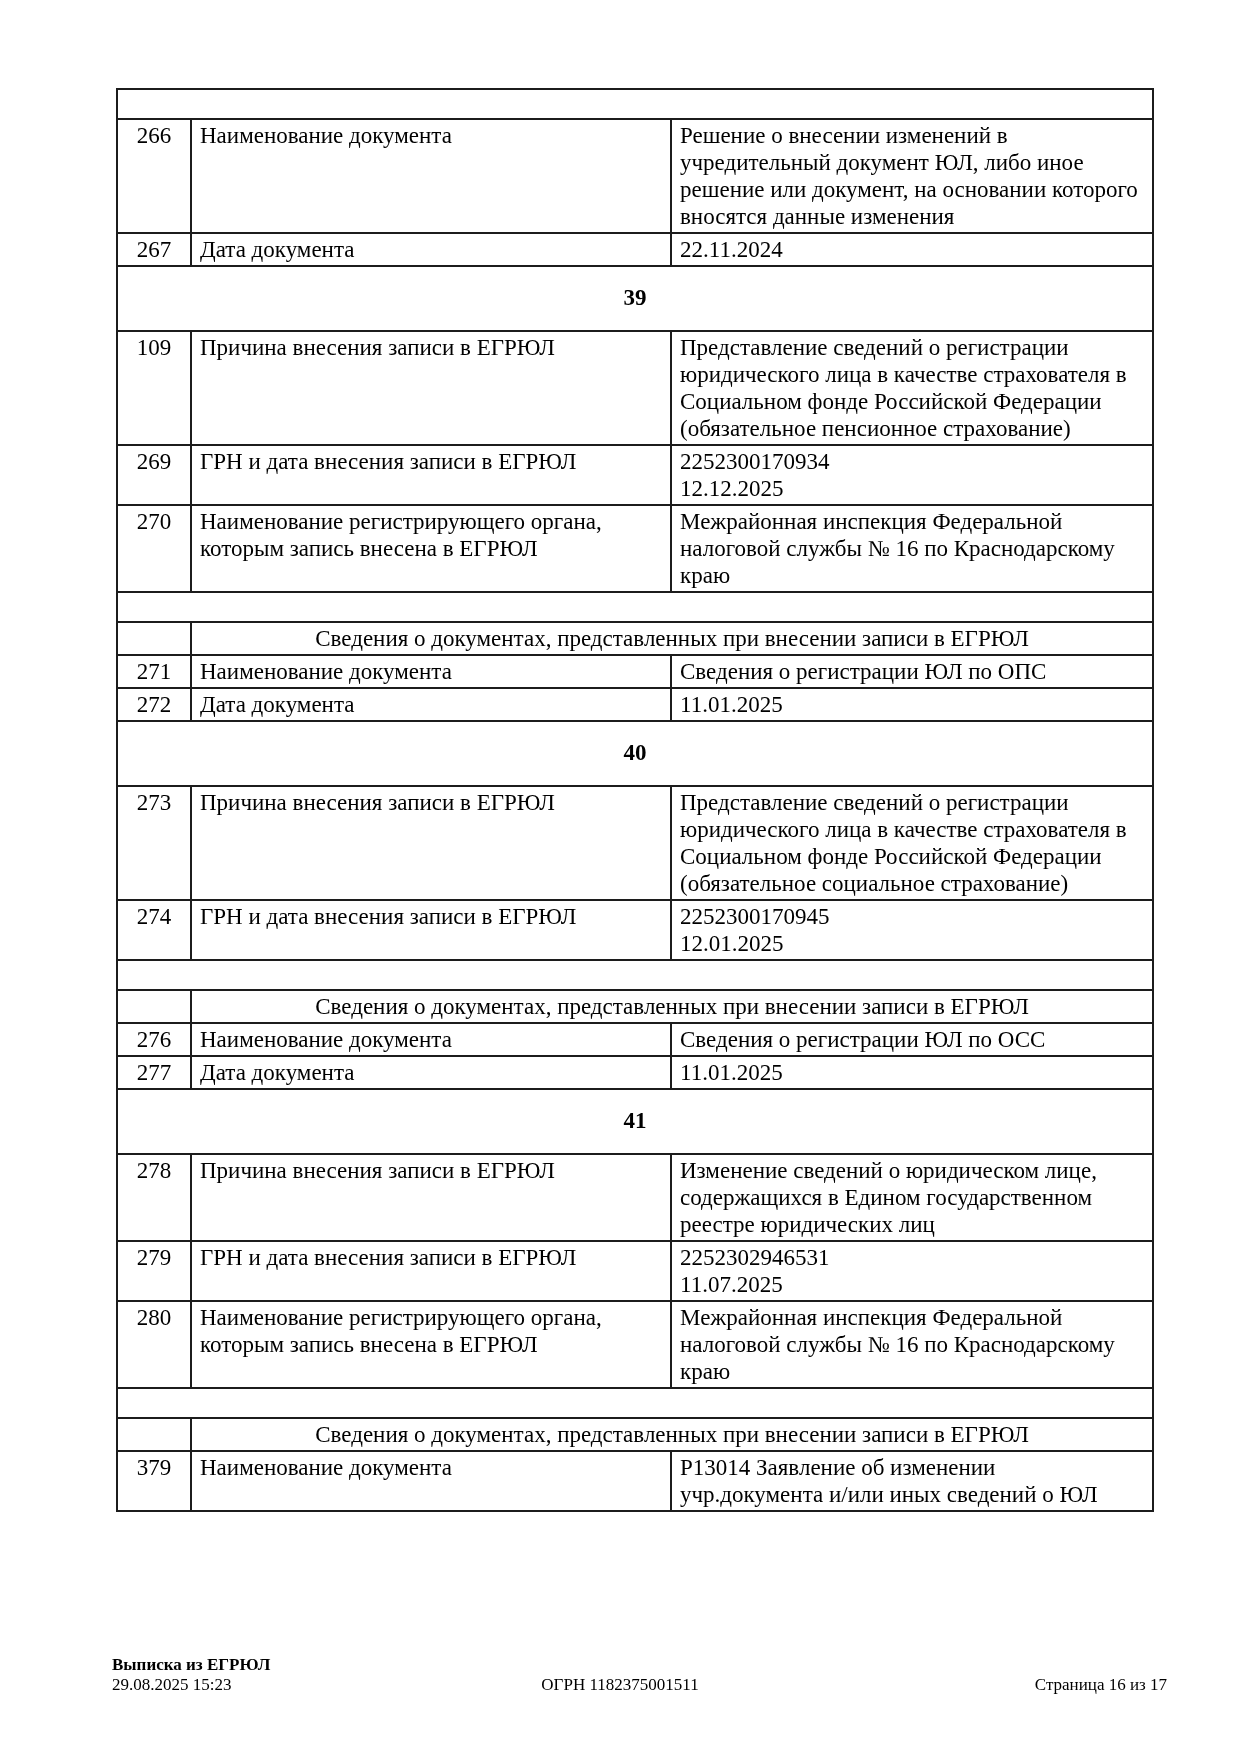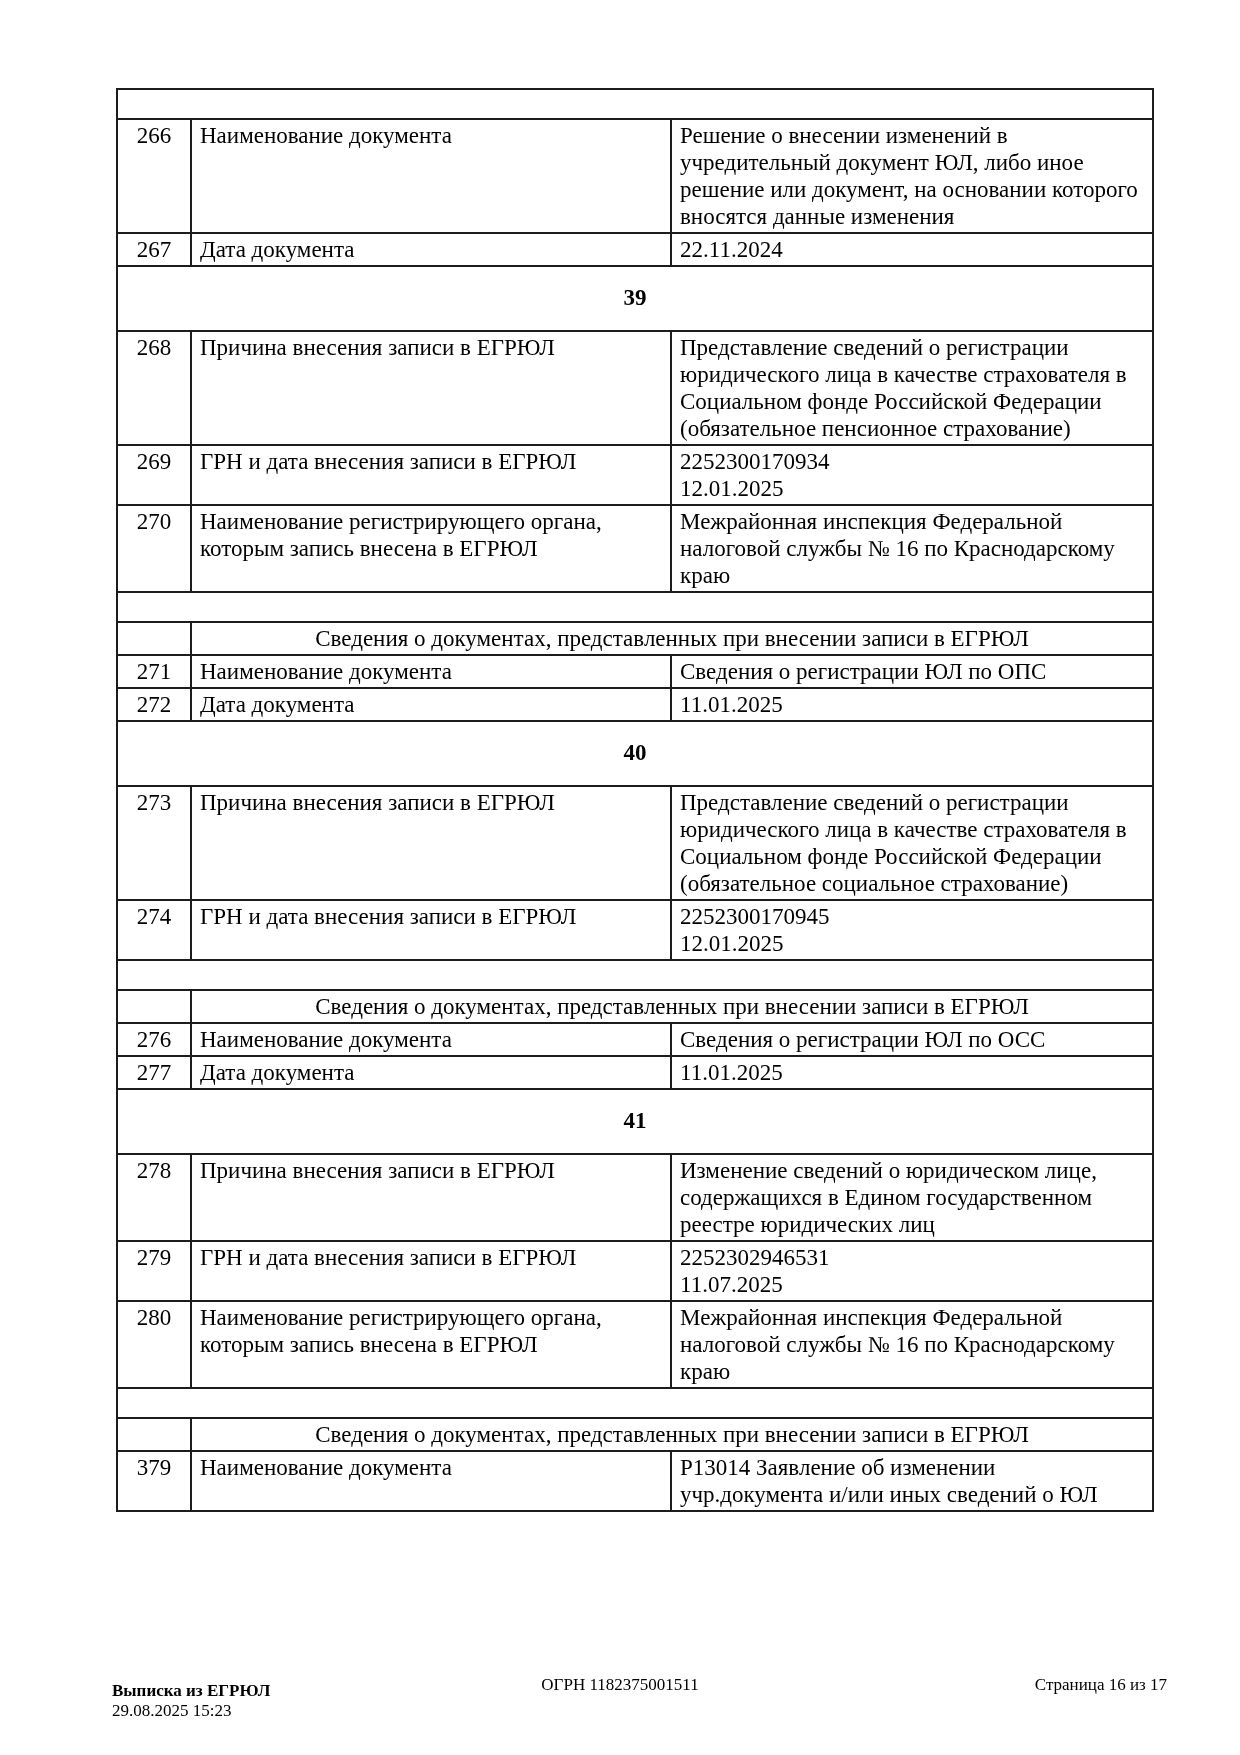--- a/index.html
+++ b/index.html
@@ -58,21 +58,20 @@
     left: 0;
     top: 1655px;
     width: 1240px;
     font-size: 17px;
     line-height: 20px;
   }
   .footer-left {
     position: absolute;
     left: 112px;
     top: 0;
-    margin-top: 26px;
   }
   .footer-left .fl1 { font-weight: bold; }
   .footer-center {
     position: absolute;
     left: 0;
     top: 20px;
     width: 1240px;
     text-align: center;
   }
   .footer-right {
@@ -104,29 +103,29 @@
         </tr>
         <tr>
           <td class="num-cell">267</td>
           <td class="label-cell">Дата документа</td>
           <td class="value-cell">22.11.2024</td>
         </tr>
         <tr class="section-row">
           <td colspan="3">39</td>
         </tr>
         <tr>
-          <td class="num-cell">268</td>
+          <td class="num-cell">109</td>
           <td class="label-cell">Причина внесения записи в ЕГРЮЛ</td>
           <td class="value-cell">Представление сведений о регистрации юридического лица в качестве страхователя в Социальном фонде Российской Федерации (обязательное пенсионное страхование)</td>
         </tr>
         <tr>
           <td class="num-cell">269</td>
           <td class="label-cell">ГРН и дата внесения записи в ЕГРЮЛ</td>
           <td class="value-cell">2252300170934
-12.01.2025</td>
+12.12.2025</td>
         </tr>
         <tr>
           <td class="num-cell">270</td>
           <td class="label-cell">Наименование регистрирующего органа, которым запись внесена в ЕГРЮЛ</td>
           <td class="value-cell">Межрайонная инспекция Федеральной налоговой службы № 16 по Краснодарскому краю</td>
         </tr>
         <tr class="spacer-row">
           <td colspan="3"></td>
         </tr>
         <tr>

